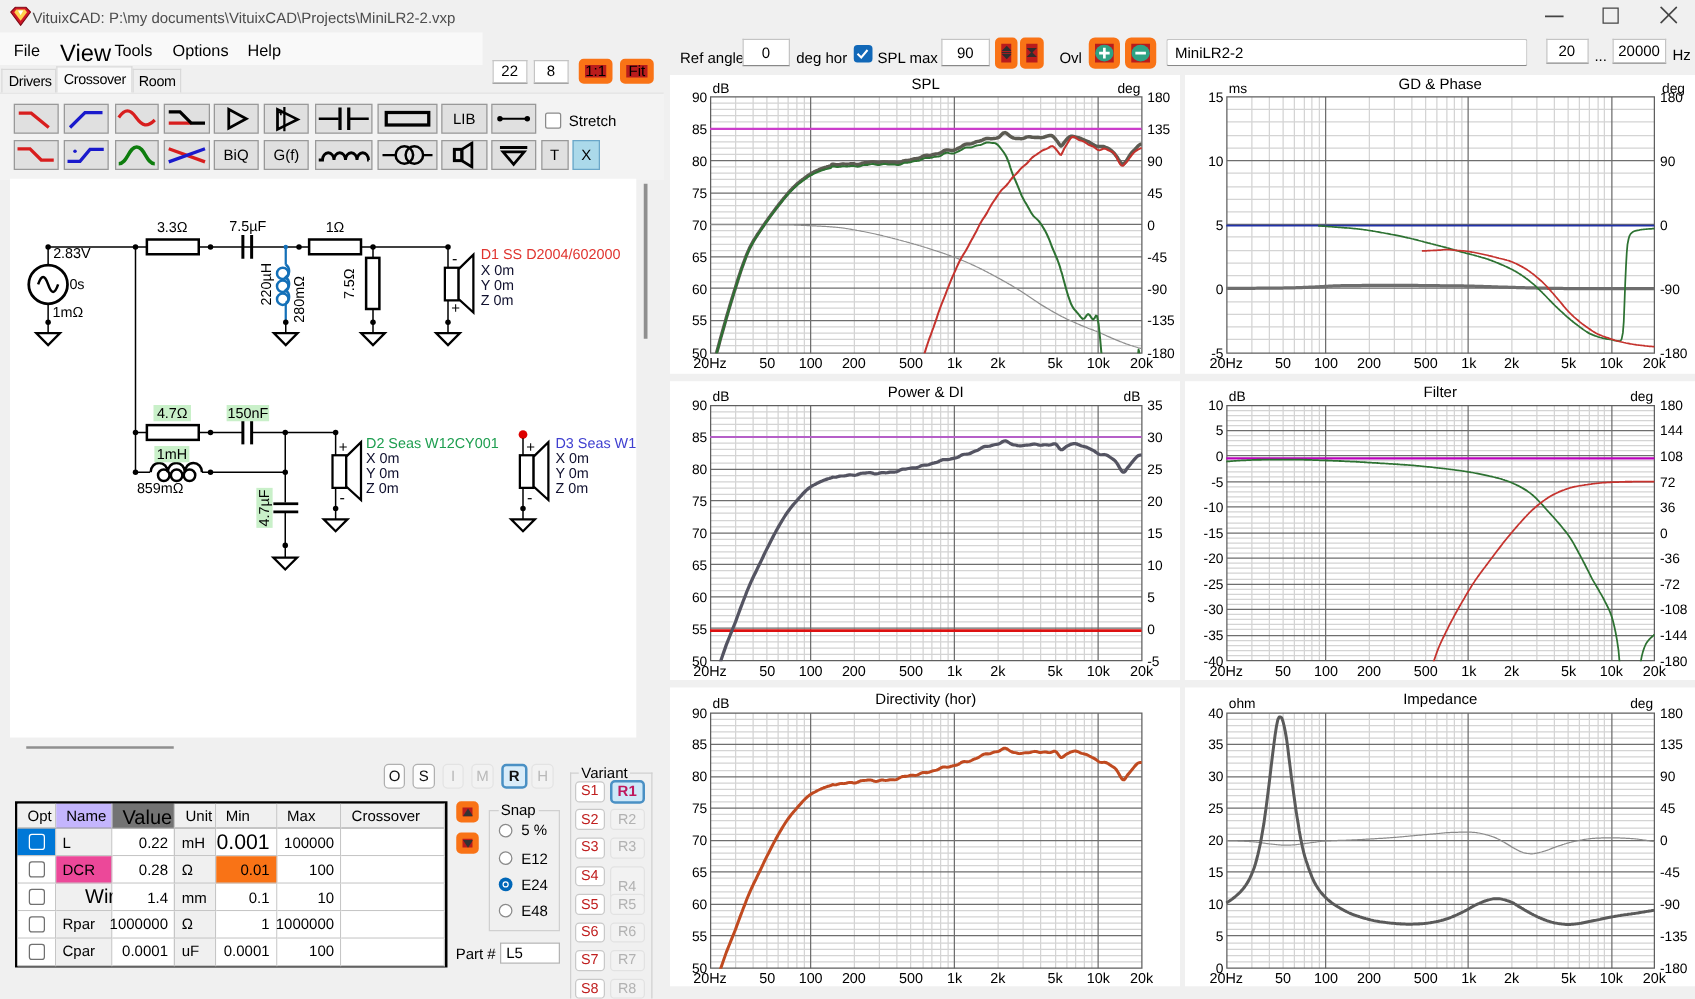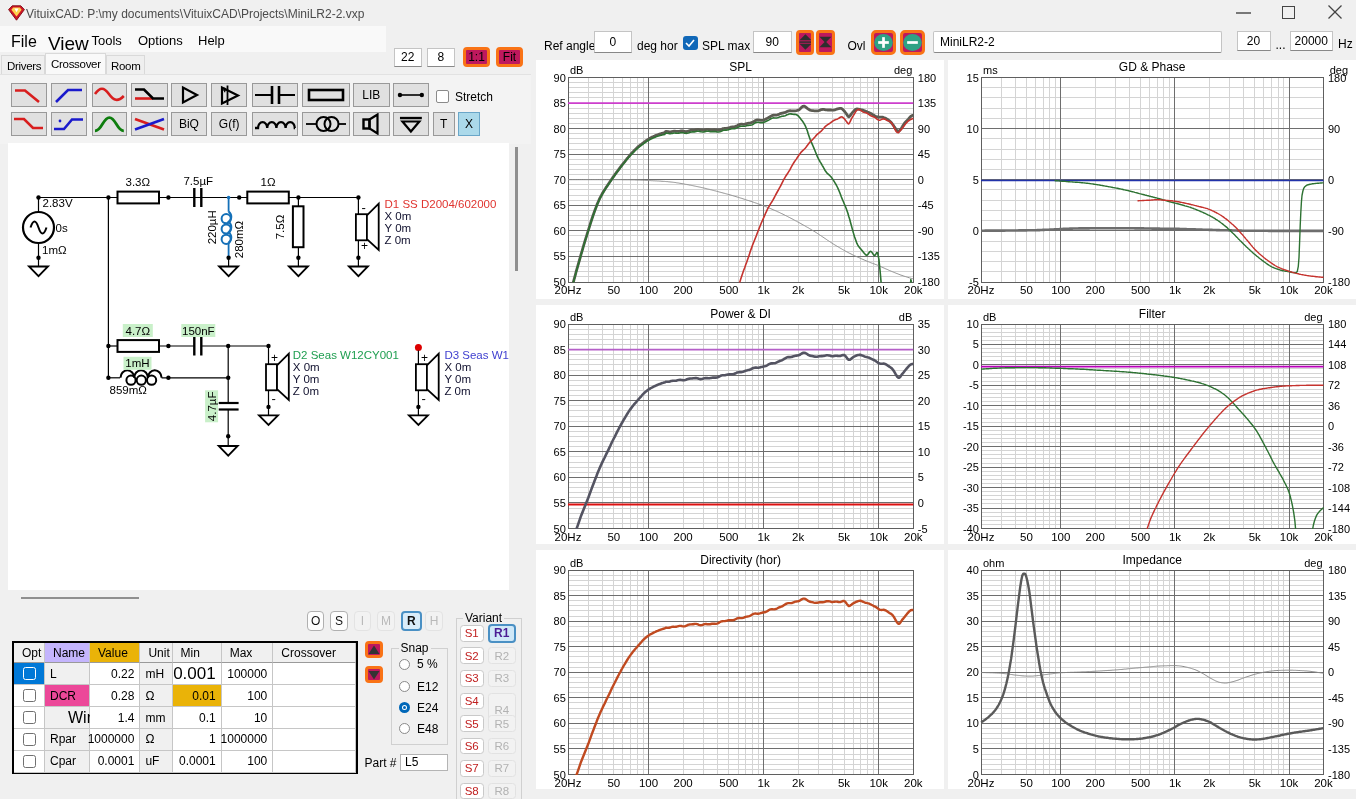--- a/index.html
+++ b/index.html
@@ -1,41 +1,41 @@
 <!DOCTYPE html>
 <html><head><meta charset="utf-8"><title>VituixCAD</title>
 <style>
 *{margin:0;padding:0;box-sizing:border-box}
 html,body{width:1356px;height:799px;overflow:hidden}
 body{font-family:"Liberation Sans",sans-serif;background:#f0f0f0;position:relative;color:#000}
 .abs{position:absolute}
 .btn{position:absolute;background:#e0e0e0;border:1px solid #999;display:flex;align-items:center;justify-content:center}
 .inp{position:absolute;background:#fff;border:1px solid #c4c4c4;border-bottom:1px solid #888;font-size:12px;display:flex;align-items:center;justify-content:center}
-.rbtn{position:absolute;background:#be185d;border:3px solid #f97316;border-radius:4px;display:flex;align-items:center;justify-content:center;font-size:12px}
+.rbtn{position:absolute;background:#b91c1c;border:5px solid #f97316;border-radius:4px;display:flex;align-items:center;justify-content:center;font-size:12px}
 .lbl{position:absolute;font-size:12px;white-space:nowrap}
 .panel{position:absolute;background:#fff}
 svg{display:block}
 </style></head>
 <body>
 <svg class="abs" style="left:8px;top:5px" width="17" height="16" viewBox="0 0 17 16">
     <polygon points="4.2,0.8 12.8,0.8 16.4,4.6 8.5,15.2 0.6,4.6" fill="#d01626" stroke="#7d0a14" stroke-width="0.9"></polygon>
     <polygon points="5.1,2.6 11.9,2.6 13.6,4.8 8.5,11.6 3.4,4.8" fill="#ffd24d"></polygon>
     <polygon points="6.4,3.4 10.6,3.4 8.5,7.2" fill="#fff"></polygon>
   </svg>
 <div class="lbl" style="left:26px;top:7px;font-size:12px;color:#4c4c4c">VituixCAD: P:\my documents\VituixCAD\Projects\MiniLR2-2.vxp</div>
 <svg class="abs" style="left:1236px;top:12px" width="15" height="3" viewBox="0 0 15 3">
     <line x1="0" y1="1" x2="15" y2="1" stroke="#444" stroke-width="1.4"></line>
   </svg>
 <div class="abs" style="left:1282px;top:6px;width:13px;height:13px;border:1.4px solid #444"></div>
 <svg class="abs" style="left:1328px;top:5px" width="14" height="14" viewBox="0 0 14 14">
     <line x1="0.5" y1="0.5" x2="13.5" y2="13.5" stroke="#444" stroke-width="1.3"></line>
     <line x1="13.5" y1="0.5" x2="0.5" y2="13.5" stroke="#444" stroke-width="1.3"></line>
   </svg>
 <div class="abs" style="left:0;top:26px;width:386px;height:26px;background:#f9f9f9"></div>
-<div class="lbl" style="left:11.0px;top:33px;font-size:16px">File</div>
+<div class="lbl" style="left:11.0px;top:33px;font-size:13px">File</div>
 <div class="lbl" style="left:48.0px;top:33px;font-size:19px">View</div>
 <div class="lbl" style="left:91.5px;top:33px;font-size:13px">Tools</div>
 <div class="lbl" style="left:138.0px;top:33px;font-size:13px">Options</div>
 <div class="lbl" style="left:198.0px;top:33px;font-size:13px">Help</div>
 <div class="abs" style="left:0;top:73.5px;width:531px;height:70px;background:#f3f3f3;border-top:1px solid #e2e2e2"></div>
 <div class="abs" style="left:1px;top:55px;width:44px;height:18.5px;background:#efefef;border:1px solid #d9d9d9;border-bottom:none"></div>
 <div class="lbl" style="left:7px;top:59.5px;font-size:11.5px;letter-spacing:-0.3px">Drivers</div>
 <div class="abs" style="left:45px;top:52.5px;width:61px;height:21.5px;background:#f9f9f9;border:1px solid #d9d9d9;border-bottom:none"></div>
 <div class="lbl" style="left:51px;top:57.5px;font-size:11.5px;letter-spacing:-0.3px">Crossover</div>
 <div class="abs" style="left:106px;top:55px;width:38.5px;height:18.5px;background:#efefef;border:1px solid #d9d9d9;border-bottom:none"></div>
@@ -329,41 +329,41 @@
 <div class="abs" style="left:514.5px;top:147px;width:3px;height:124px;background:#8f8f8f"></div>
 <div class="abs" style="left:306.8px;top:611px;width:17.6px;height:19.5px;background:#fdfdfd;border:1px solid #b0b0b0;border-radius:4px;color:#111;font-weight:normal;font-size:12px;display:flex;align-items:center;justify-content:center">O</div>
 <div class="abs" style="left:330.3px;top:611px;width:17.6px;height:19.5px;background:#fdfdfd;border:1px solid #b0b0b0;border-radius:4px;color:#111;font-weight:normal;font-size:12px;display:flex;align-items:center;justify-content:center">S</div>
 <div class="abs" style="left:353.7px;top:611px;width:17.6px;height:19.5px;background:#f2f2f2;border:1px solid #e3e3e3;border-radius:4px;color:#b9b9b9;font-weight:normal;font-size:12px;display:flex;align-items:center;justify-content:center">I</div>
 <div class="abs" style="left:377.2px;top:611px;width:17.6px;height:19.5px;background:#f2f2f2;border:1px solid #e3e3e3;border-radius:4px;color:#b9b9b9;font-weight:normal;font-size:12px;display:flex;align-items:center;justify-content:center">M</div>
 <div class="abs" style="left:400.6px;top:611px;width:21.5px;height:19.5px;background:#d9ecf9;border:2px solid #4a90c4;border-radius:4px;color:#111;font-weight:bold;font-size:12px;display:flex;align-items:center;justify-content:center">R</div>
 <div class="abs" style="left:425.3px;top:611px;width:17.6px;height:19.5px;background:#f2f2f2;border:1px solid #e3e3e3;border-radius:4px;color:#b9b9b9;font-weight:normal;font-size:12px;display:flex;align-items:center;justify-content:center">H</div>
 <div class="abs" style="left:12.0px;top:640.5px;width:346px;height:133px;border:2px solid #000;background:#fff"></div>
 <div class="abs" style="left:14.0px;top:642.5px;width:31.0px;height:20.8px;background:#f0f0f0;border-right:1px solid #c6c6c6;border-bottom:1px solid #9a9a9a;padding:3px 0 0 8px;font-size:12px">Opt</div>
 <div class="abs" style="left:45.0px;top:642.5px;width:45.0px;height:20.8px;background:#c4b5fd;border-right:1px solid #c6c6c6;border-bottom:1px solid #9a9a9a;padding:3px 0 0 8px;font-size:12px">Name</div>
-<div class="abs" style="left:90.0px;top:642.5px;width:50.4px;height:20.8px;background:#eab308;border-right:1px solid #c6c6c6;border-bottom:1px solid #9a9a9a;padding:3px 0 0 8px;font-size:12px">Value</div>
+<div class="abs" style="left:90.0px;top:642.5px;width:50.4px;height:20.8px;background:#737373;border-right:1px solid #c6c6c6;border-bottom:1px solid #9a9a9a;padding:3px 0 0 8px;font-size:16px">Value</div>
 <div class="abs" style="left:140.4px;top:642.5px;width:32.2px;height:20.8px;background:#f0f0f0;border-right:1px solid #c6c6c6;border-bottom:1px solid #9a9a9a;padding:3px 0 0 8px;font-size:12px">Unit</div>
 <div class="abs" style="left:172.6px;top:642.5px;width:49.1px;height:20.8px;background:#f0f0f0;border-right:1px solid #c6c6c6;border-bottom:1px solid #9a9a9a;padding:3px 0 0 8px;font-size:12px">Min</div>
 <div class="abs" style="left:221.7px;top:642.5px;width:51.6px;height:20.8px;background:#f0f0f0;border-right:1px solid #c6c6c6;border-bottom:1px solid #9a9a9a;padding:3px 0 0 8px;font-size:12px">Max</div>
 <div class="abs" style="left:273.3px;top:642.5px;width:82.7px;height:20.8px;background:#f0f0f0;border-right:1px solid #c6c6c6;border-bottom:1px solid #9a9a9a;padding:3px 0 0 8px;font-size:12px">Crossover</div>
 <div class="abs" style="left:14.0px;top:663.3px;width:31px;height:21.9px;background:#0078d7;border-right:1px solid #c6c6c6;border-bottom:1px solid #c6c6c6;display:flex;align-items:center;justify-content:center">
     <div style="width:13px;height:13px;border:1.6px solid #fff;border-radius:2.5px"></div>
   </div>
 <div class="abs" style="left:45.0px;top:663.3px;width:45.0px;height:21.9px;background:#f0f0f0;border-right:1px solid #c6c6c6;border-bottom:1px solid #c6c6c6;display:flex;align-items:center;justify-content:flex-start;padding-left:5px;font-size:12px">L</div>
 <div class="abs" style="left:90.0px;top:663.3px;width:50.4px;height:21.9px;background:#fff;border-right:1px solid #c6c6c6;border-bottom:1px solid #c6c6c6;display:flex;align-items:center;justify-content:flex-end;padding-right:5px;font-size:12px">0.22</div>
 <div class="abs" style="left:140.4px;top:663.3px;width:32.2px;height:21.9px;background:#f0f0f0;border-right:1px solid #c6c6c6;border-bottom:1px solid #c6c6c6;display:flex;align-items:center;justify-content:flex-start;padding-left:5px;font-size:12px">mH</div>
 <div class="abs" style="left:172.6px;top:663.3px;width:49.1px;height:21.9px;background:#fff;border-right:1px solid #c6c6c6;border-bottom:1px solid #c6c6c6;display:flex;align-items:center;justify-content:flex-end;padding-right:5px;font-size:17px">0.001</div>
 <div class="abs" style="left:221.7px;top:663.3px;width:51.6px;height:21.9px;background:#fff;border-right:1px solid #c6c6c6;border-bottom:1px solid #c6c6c6;display:flex;align-items:center;justify-content:flex-end;padding-right:5px;font-size:12px">100000</div>
 <div class="abs" style="left:273.3px;top:663.3px;width:82.7px;height:21.9px;background:#fff;border-right:1px solid #c6c6c6;border-bottom:1px solid #c6c6c6;display:flex;align-items:center;justify-content:flex-start;padding-left:5px;font-size:12px"></div>
 <div class="abs" style="left:14.0px;top:685.2px;width:31px;height:21.9px;background:#fff;border-right:1px solid #c6c6c6;border-bottom:1px solid #c6c6c6;display:flex;align-items:center;justify-content:center">
     <div style="width:13px;height:13px;border:1.2px solid #707070;border-radius:2.5px;background:#fff"></div>
   </div>
 <div class="abs" style="left:45.0px;top:685.2px;width:45.0px;height:21.9px;background:#ec4899;border-right:1px solid #c6c6c6;border-bottom:1px solid #c6c6c6;display:flex;align-items:center;justify-content:flex-start;padding-left:5px;font-size:12px">DCR</div>
 <div class="abs" style="left:90.0px;top:685.2px;width:50.4px;height:21.9px;background:#fff;border-right:1px solid #c6c6c6;border-bottom:1px solid #c6c6c6;display:flex;align-items:center;justify-content:flex-end;padding-right:5px;font-size:12px">0.28</div>
 <div class="abs" style="left:140.4px;top:685.2px;width:32.2px;height:21.9px;background:#f0f0f0;border-right:1px solid #c6c6c6;border-bottom:1px solid #c6c6c6;display:flex;align-items:center;justify-content:flex-start;padding-left:5px;font-size:12px">Ω</div>
-<div class="abs" style="left:172.6px;top:685.2px;width:49.1px;height:21.9px;background:#eab308;border-right:1px solid #c6c6c6;border-bottom:1px solid #c6c6c6;display:flex;align-items:center;justify-content:flex-end;padding-right:5px;font-size:12px">0.01</div>
+<div class="abs" style="left:172.6px;top:685.2px;width:49.1px;height:21.9px;background:#f97316;border-right:1px solid #c6c6c6;border-bottom:1px solid #c6c6c6;display:flex;align-items:center;justify-content:flex-end;padding-right:5px;font-size:12px">0.01</div>
 <div class="abs" style="left:221.7px;top:685.2px;width:51.6px;height:21.9px;background:#fff;border-right:1px solid #c6c6c6;border-bottom:1px solid #c6c6c6;display:flex;align-items:center;justify-content:flex-end;padding-right:5px;font-size:12px">100</div>
 <div class="abs" style="left:273.3px;top:685.2px;width:82.7px;height:21.9px;background:#fff;border-right:1px solid #c6c6c6;border-bottom:1px solid #c6c6c6;display:flex;align-items:center;justify-content:flex-start;padding-left:5px;font-size:12px"></div>
 <div class="abs" style="left:14.0px;top:707.1px;width:31px;height:21.9px;background:#fff;border-right:1px solid #c6c6c6;border-bottom:1px solid #c6c6c6;display:flex;align-items:center;justify-content:center">
     <div style="width:13px;height:13px;border:1.2px solid #707070;border-radius:2.5px;background:#fff"></div>
   </div>
 <div class="abs" style="left:45.0px;top:707.1px;width:45.0px;height:21.9px;background:#f0f0f0;border-right:1px solid #c6c6c6;border-bottom:1px solid #c6c6c6;display:flex;align-items:center;justify-content:flex-start;padding-left:23px;font-size:16px">Wire</div>
 <div class="abs" style="left:90.0px;top:707.1px;width:50.4px;height:21.9px;background:#fff;border-right:1px solid #c6c6c6;border-bottom:1px solid #c6c6c6;display:flex;align-items:center;justify-content:flex-end;padding-right:5px;font-size:12px">1.4</div>
 <div class="abs" style="left:140.4px;top:707.1px;width:32.2px;height:21.9px;background:#f0f0f0;border-right:1px solid #c6c6c6;border-bottom:1px solid #c6c6c6;display:flex;align-items:center;justify-content:flex-start;padding-left:5px;font-size:12px">mm</div>
 <div class="abs" style="left:172.6px;top:707.1px;width:49.1px;height:21.9px;background:#fff;border-right:1px solid #c6c6c6;border-bottom:1px solid #c6c6c6;display:flex;align-items:center;justify-content:flex-end;padding-right:5px;font-size:12px">0.1</div>
 <div class="abs" style="left:221.7px;top:707.1px;width:51.6px;height:21.9px;background:#fff;border-right:1px solid #c6c6c6;border-bottom:1px solid #c6c6c6;display:flex;align-items:center;justify-content:flex-end;padding-right:5px;font-size:12px">10</div>
@@ -407,21 +407,21 @@
     <div style="position:absolute;width:3px;height:3px;border-radius:50%;background:#0067b8"></div>
   </div>
 <div class="lbl" style="left:417px;top:700.6px;font-size:12px">E24</div>
 <div class="abs" style="left:398.8px;top:722.9px;width:11.5px;height:11.5px;border-radius:50%;background:#fff;border:1px solid #8a8a8a"></div>
 <div class="lbl" style="left:417px;top:721.6px;font-size:12px">E48</div>
 <div class="lbl" style="left:364.5px;top:755.5px;font-size:12px">Part #</div>
 <div class="inp" style="left:400px;top:753.5px;width:48px;height:17.5px;justify-content:flex-start;padding-left:4px;border:1px solid #b4b4b4">L5</div>
 <div class="abs" style="left:455.5px;top:618px;width:66.5px;height:181px;border:1px solid #d0d0d0;border-bottom:none"></div>
 <div class="lbl" style="left:463px;top:610.5px;font-size:12px;background:#f0f0f0;padding:0 2px">Variant</div>
 <div class="abs" style="left:460px;top:625.0px;width:23.5px;height:16.5px;background:#fff;border:1px solid #c9c9c9;border-radius:3.5px;color:#c02020;font-size:11.5px;display:flex;align-items:center;justify-content:center">S1</div>
-<div class="abs" style="left:487.5px;top:623.7px;width:28.5px;height:19px;background:#cfe8f8;border:2px solid #4a90c4;border-radius:4px;color:#4c1d95;font-weight:bold;font-size:12px;display:flex;align-items:center;justify-content:center">R1</div>
+<div class="abs" style="left:487.5px;top:623.7px;width:28.5px;height:19px;background:#cfe8f8;border:2px solid #4a90c4;border-radius:4px;color:#be185d;font-weight:bold;font-size:12px;display:flex;align-items:center;justify-content:center">R1</div>
 <div class="abs" style="left:460px;top:647.4px;width:23.5px;height:16.5px;background:#fff;border:1px solid #c9c9c9;border-radius:3.5px;color:#c02020;font-size:11.5px;display:flex;align-items:center;justify-content:center">S2</div>
 <div class="abs" style="left:487.5px;top:647.4px;width:28.5px;height:16.5px;background:#f2f2f2;border:1px solid #e2e2e2;border-radius:3.5px;color:#b2b2b2;font-size:11.5px;display:flex;align-items:center;justify-content:center">R2</div>
 <div class="abs" style="left:460px;top:670.1px;width:23.5px;height:16.5px;background:#fff;border:1px solid #c9c9c9;border-radius:3.5px;color:#c02020;font-size:11.5px;display:flex;align-items:center;justify-content:center">S3</div>
 <div class="abs" style="left:487.5px;top:670.1px;width:28.5px;height:16.5px;background:#f2f2f2;border:1px solid #e2e2e2;border-radius:3.5px;color:#b2b2b2;font-size:11.5px;display:flex;align-items:center;justify-content:center">R3</div>
 <div class="abs" style="left:460px;top:692.8px;width:23.5px;height:16.5px;background:#fff;border:1px solid #c9c9c9;border-radius:3.5px;color:#c02020;font-size:11.5px;display:flex;align-items:center;justify-content:center">S4</div>
 <div class="abs" style="left:487.5px;top:692.8px;width:28.5px;height:34px;background:#f2f2f2;border:1px solid #e2e2e2;border-radius:3.5px;color:#b2b2b2;font-size:11.5px;display:flex;align-items:center;justify-content:center">R4</div>
 <div class="abs" style="left:460px;top:715.4px;width:23.5px;height:16.5px;background:#fff;border:1px solid #c9c9c9;border-radius:3.5px;color:#c02020;font-size:11.5px;display:flex;align-items:center;justify-content:center">S5</div>
 <div class="abs" style="left:487.5px;top:715.4px;width:28.5px;height:16.5px;background:#f2f2f2;border:1px solid #e2e2e2;border-radius:3.5px;color:#b2b2b2;font-size:11.5px;display:flex;align-items:center;justify-content:center">R5</div>
 <div class="abs" style="left:460px;top:737.8px;width:23.5px;height:16.5px;background:#fff;border:1px solid #c9c9c9;border-radius:3.5px;color:#c02020;font-size:11.5px;display:flex;align-items:center;justify-content:center">S6</div>
 <div class="abs" style="left:487.5px;top:737.8px;width:28.5px;height:16.5px;background:#f2f2f2;border:1px solid #e2e2e2;border-radius:3.5px;color:#b2b2b2;font-size:11.5px;display:flex;align-items:center;justify-content:center">R6</div>

